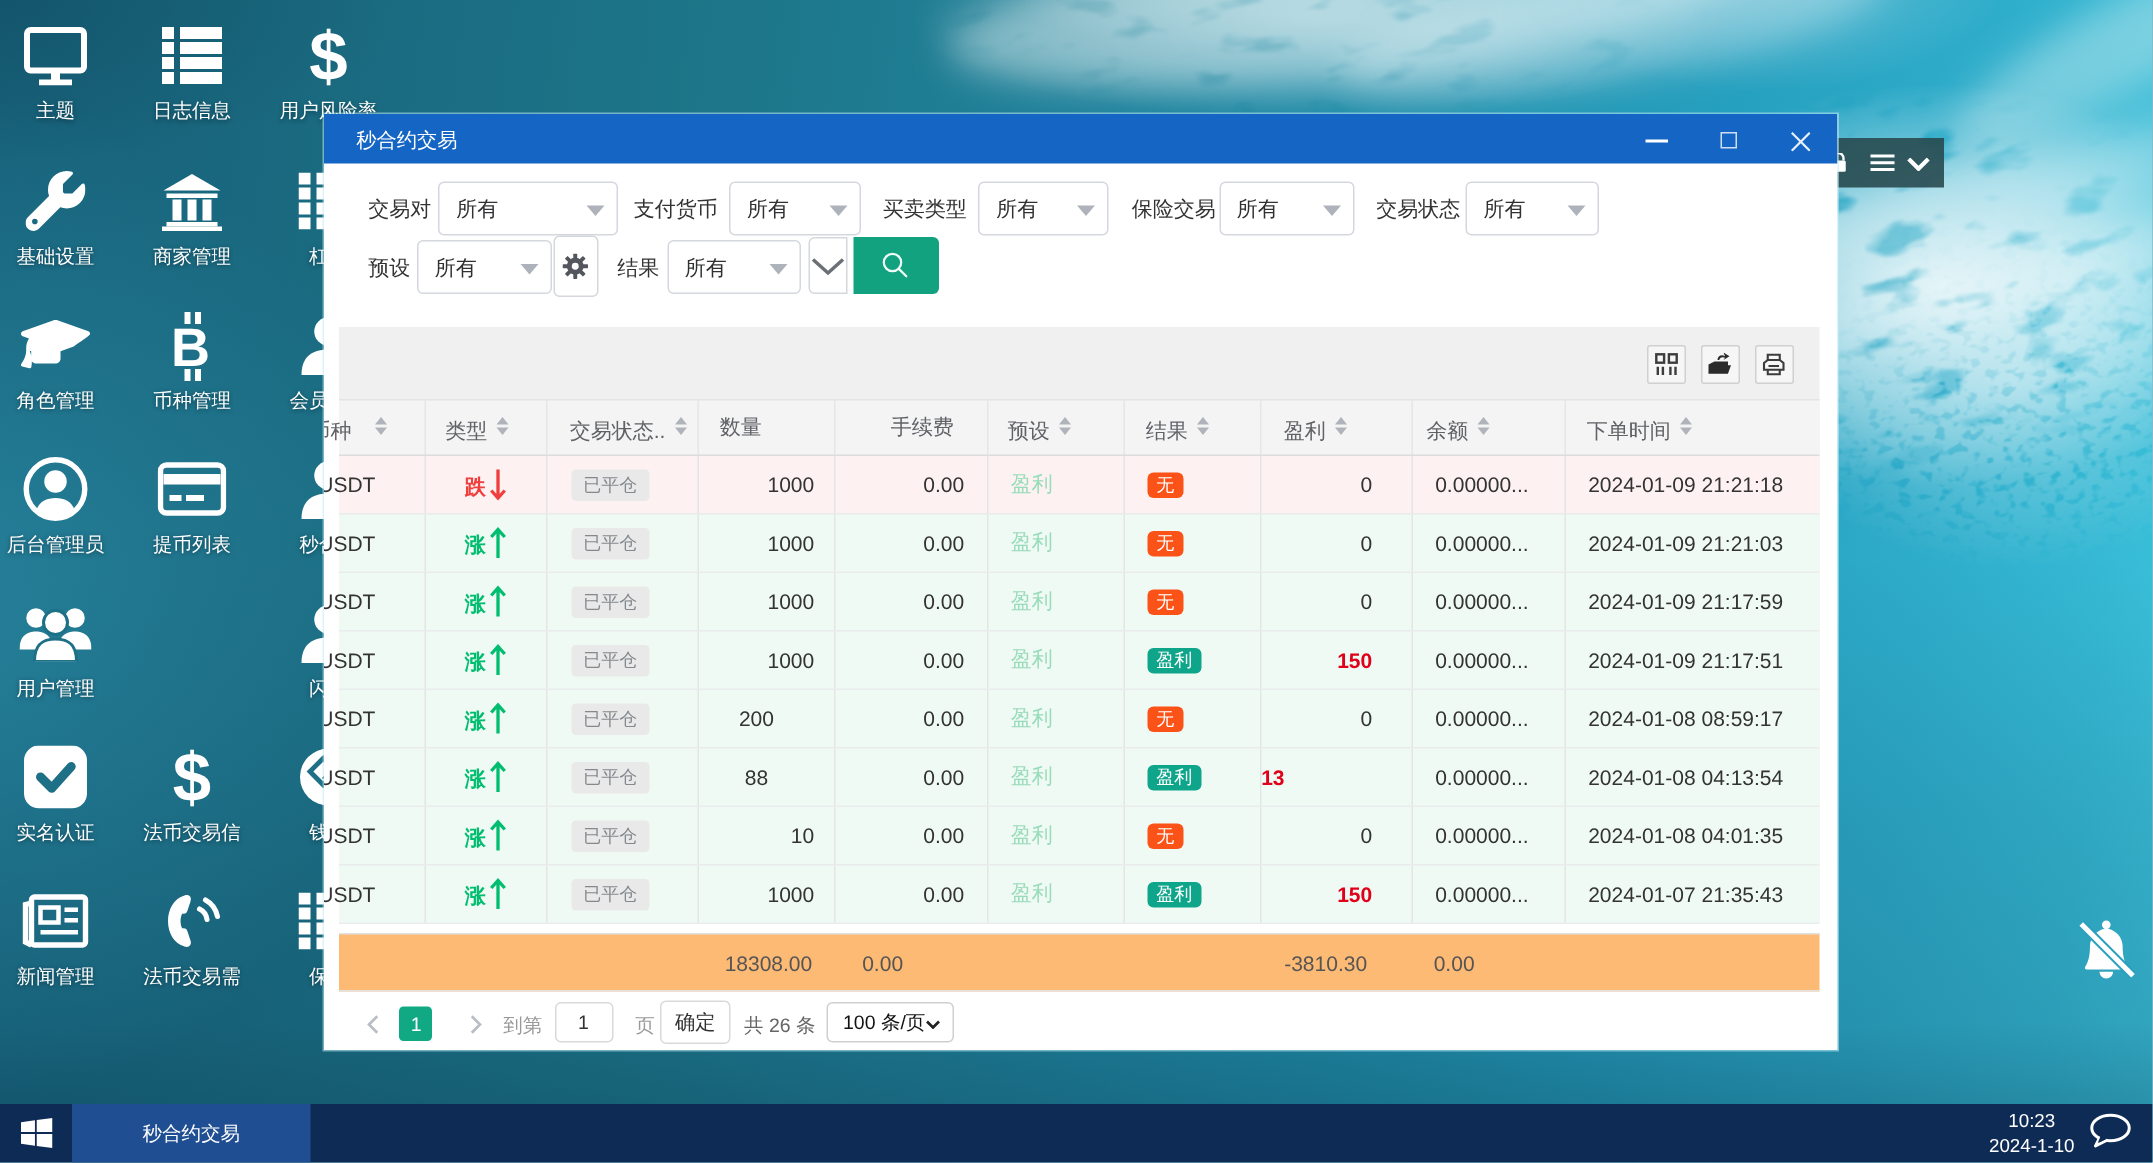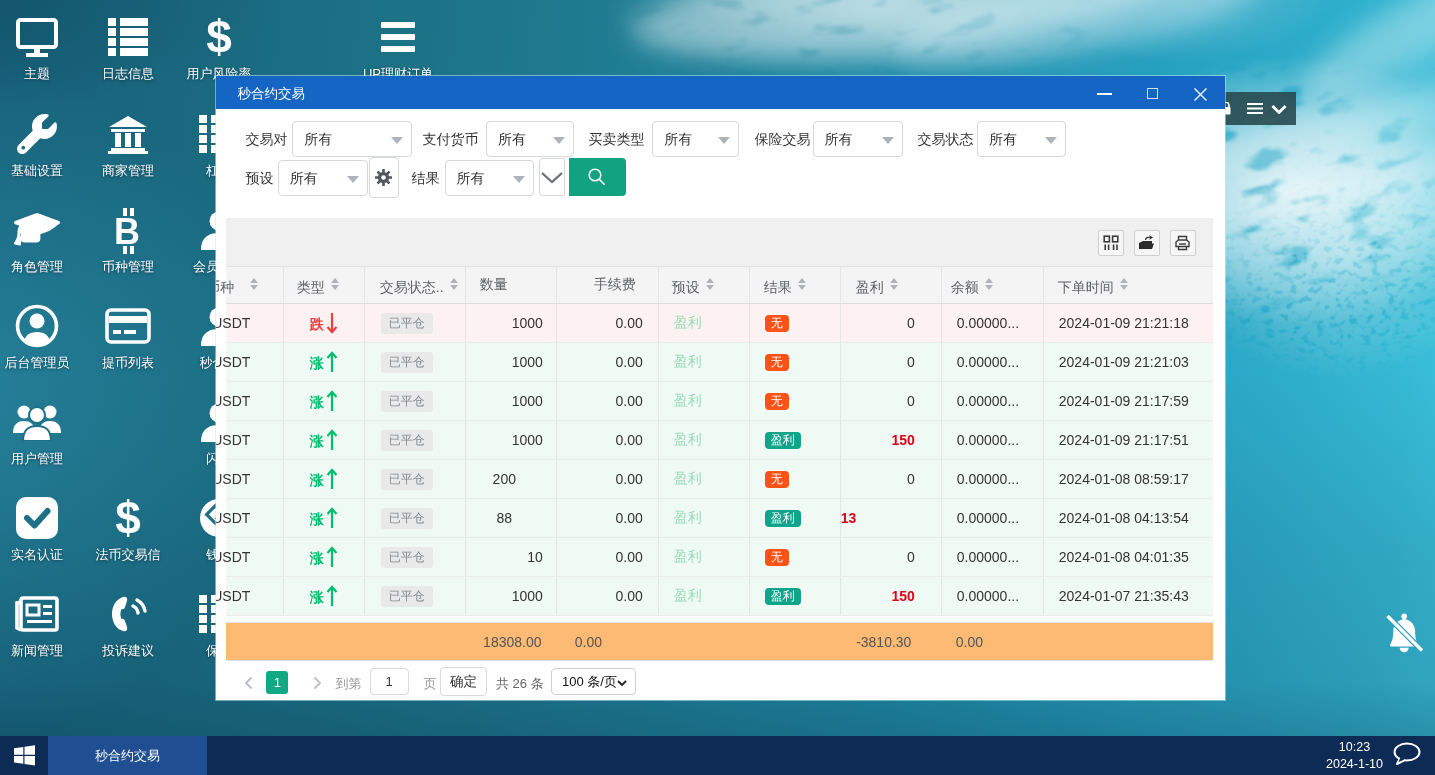--- a/index.html
+++ b/index.html
@@ -131,30 +131,20 @@
       <div class="lbl">日志信息</div>
     </div>
     <div class="dicon" style="left:174px;top:15px">
       <div class="glyph">
         <svg width="26" height="54" viewBox="0 0 26 54" style="">
           <text x="13" y="43" font-size="46" font-weight="bold" text-anchor="middle" fill="#fff" font-family="Liberation Sans,sans-serif">$</text>
         </svg>
       </div>
       <div class="lbl">用户风险率</div>
     </div>
-    <div class="dicon" style="left:353px;top:15px">
-      <div class="glyph">
-        <svg width="34" height="30" viewBox="0 0 34 30" style="">
-          <rect x="0" y="0" width="34" height="6" rx="1" fill="#fff"></rect>
-          <rect x="0" y="12" width="34" height="6" rx="1" fill="#fff"></rect>
-          <rect x="0" y="24" width="34" height="6" rx="1" fill="#fff"></rect>
-        </svg>
-      </div>
-      <div class="lbl">UP理财订单</div>
-    </div>
     <div class="dicon" style="left:-8px;top:112px">
       <div class="glyph">
         <svg width="40" height="40" viewBox="0 0 40 40" style="">
           <g transform="scale(0.078)">
             <path fill="#fff" d="M352 320c88.4 0 160-71.6 160-160c0-15.3-2.2-30.1-6.2-44.2c-3.1-10.8-16.4-13.2-24.3-5.3l-76.8 76.8c-3 3-7.1 4.7-11.3 4.7L336 192c-8.8 0-16-7.2-16-16l0-57.4c0-4.2 1.7-8.3 4.7-11.3l76.8-76.8c7.9-7.9 5.4-21.2-5.3-24.3C382.1 2.2 367.3 0 352 0C263.6 0 192 71.6 192 160c0 19.1 3.4 37.5 9.5 54.5L19.9 396.1C7.2 408.8 0 426.1 0 444.1C0 481.6 30.4 512 67.9 512c18 0 35.3-7.2 48-19.9L297.5 310.5c17 6.2 35.4 9.5 54.5 9.5zM80 408a24 24 0 1 1 0 48 24 24 0 1 1 0-48z"></path>
           </g>
         </svg>
       </div>
       <div class="lbl">基础设置</div>
     </div>
@@ -321,21 +311,21 @@
       <div class="lbl">新闻管理</div>
     </div>
     <div class="dicon" style="left:83px;top:592px">
       <div class="glyph">
         <svg width="40" height="40" viewBox="0 0 40 40" style="">
           <path d="M15 3 C8 5 4 12 4 20 S8 35 15 37 C18 38 20 36 19 33 L17 27 C16.5 25 15 24.5 13.5 25 C12 22 12 18 13.5 15 C15 15.5 16.5 15 17 13 L19 7 C20 4 18 2 15 3 Z" fill="#fff"></path>
           <path d="M25 12 A9 9 0 0 1 30 19" fill="none" stroke="#fff" stroke-width="3.4" stroke-linecap="round"></path>
           <path d="M29 6 A16 16 0 0 1 37 17" fill="none" stroke="#fff" stroke-width="3.4" stroke-linecap="round"></path>
         </svg>
       </div>
-      <div class="lbl">投诉建议</div>
+      <div class="lbl">法币交易需</div>
     </div>
     <div class="dicon" style="left:174px;top:592px">
       <div class="glyph">
         <svg width="40" height="38" viewBox="0 0 40 38" style="">
           <rect x="0" y="0" width="8" height="8" fill="#fff"></rect>
           <rect x="12" y="0" width="28" height="8" fill="#fff"></rect>
           <rect x="0" y="10" width="8" height="8" fill="#fff"></rect>
           <rect x="12" y="10" width="28" height="8" fill="#fff"></rect>
           <rect x="0" y="20" width="8" height="8" fill="#fff"></rect>
           <rect x="12" y="20" width="28" height="8" fill="#fff"></rect>

